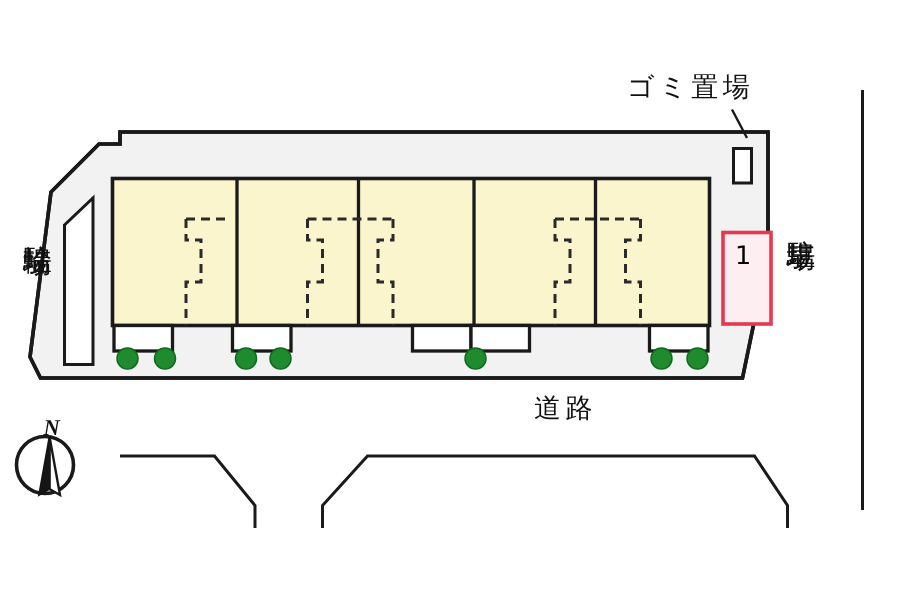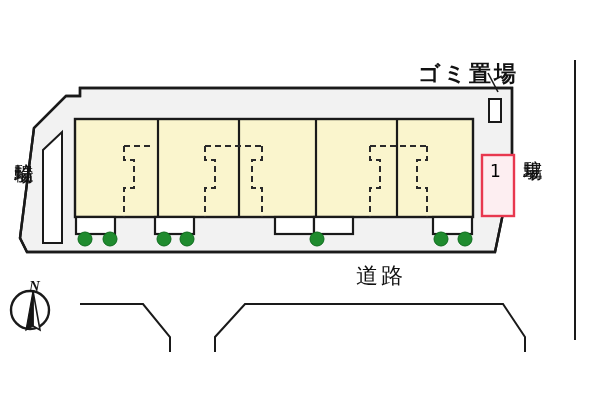--- a/index.html
+++ b/index.html
@@ -33,29 +33,28 @@
     white-space: nowrap;
     line-height: 1.05;
   }
   .vert-label {
     writing-mode: vertical-rl;
     text-orientation: upright;
     letter-spacing: 1px;
   }
   #label-gomi {
     left: 418px;
-    top: 62px;
-    font-size: 22px;
+    top: 50px;
+    font-size: 18px;
     letter-spacing: 3px;
-    font-weight: bold;
   }
   #label-douro {
     left: 356px;
     top: 264px;
-    font-size: 22px;
+    font-size: 18px;
     letter-spacing: 3px;
   }
   #label-chuurinjou {
     left: 14px;
     top: 148px;
     font-size: 19px;
   }
   #label-chuushajou {
     left: 523px;
     top: 145px;

